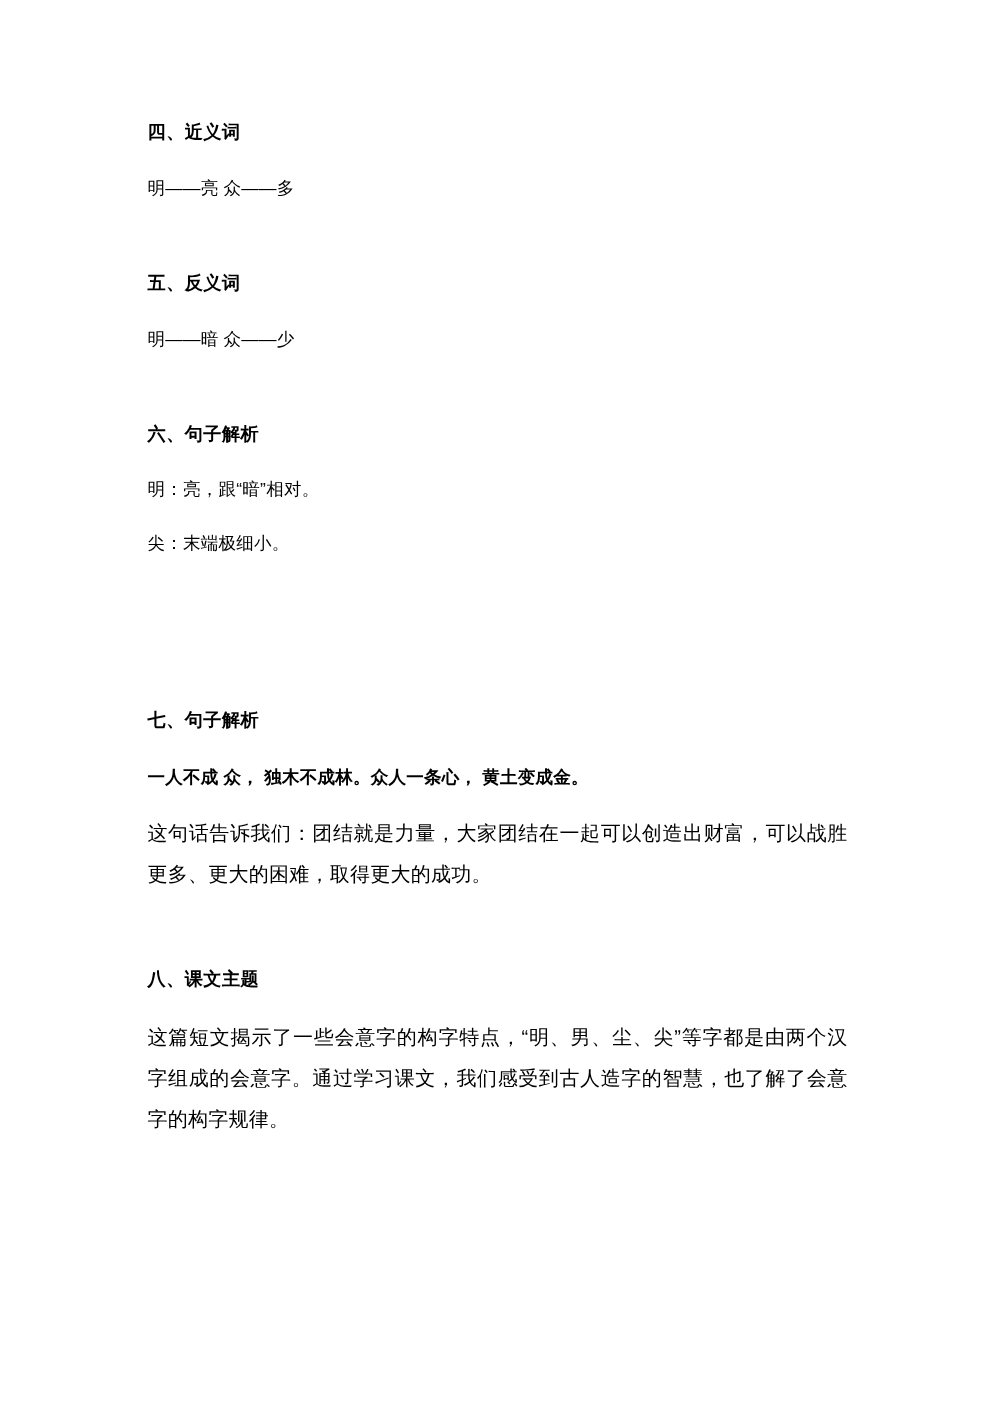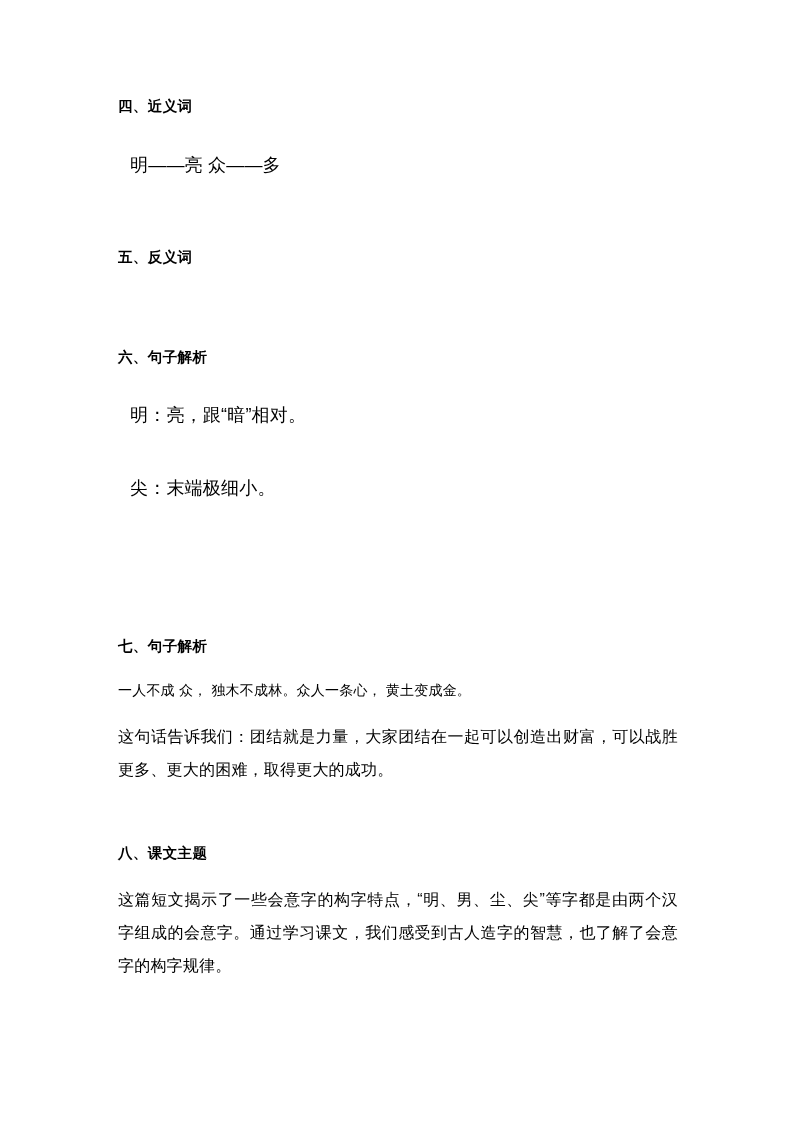--- a/index.html
+++ b/index.html
@@ -29,28 +29,28 @@
     margin: 0;
   }
   .section-heading {
     font-size: 14.5px;
     font-weight: bold;
     line-height: 1.5;
     letter-spacing: 0.4px;
     margin: 0;
   }
   .para {
-    font-size: 18px;
+    font-size: 14px;
     line-height: 1.5;
-    margin: 12px;
+    margin: 0;
     letter-spacing: 0.2px;
   }
   .para-bold {
     font-size: 14px;
-    font-weight: normal;
+    font-weight: bold;
     line-height: 1.5;
     margin: 0;
     letter-spacing: 0.2px;
   }
   .para-wrap {
     font-size: 16px;
     line-height: 2.05;
     margin: 0;
     letter-spacing: 0.2px;
     text-align: justify;
@@ -71,20 +71,21 @@
       <div class="section-heading">四、近义词</div>
       <div class="gap-hd-to-p"></div>
       <div class="para">明——亮 众——多</div>
     </div>
 
     <div class="gap-block"></div>
 
     <div class="section">
       <div class="section-heading">五、反义词</div>
       <div class="gap-hd-to-p"></div>
+      <div class="para">明——暗 众——少</div>
     </div>
 
     <div class="gap-block"></div>
 
     <div class="section">
       <div class="section-heading">六、句子解析</div>
       <div class="gap-hd-to-p"></div>
       <div class="para">明：亮，跟“暗”相对。</div>
       <div class="gap-item"></div>
       <div class="para">尖：末端极细小。</div>

